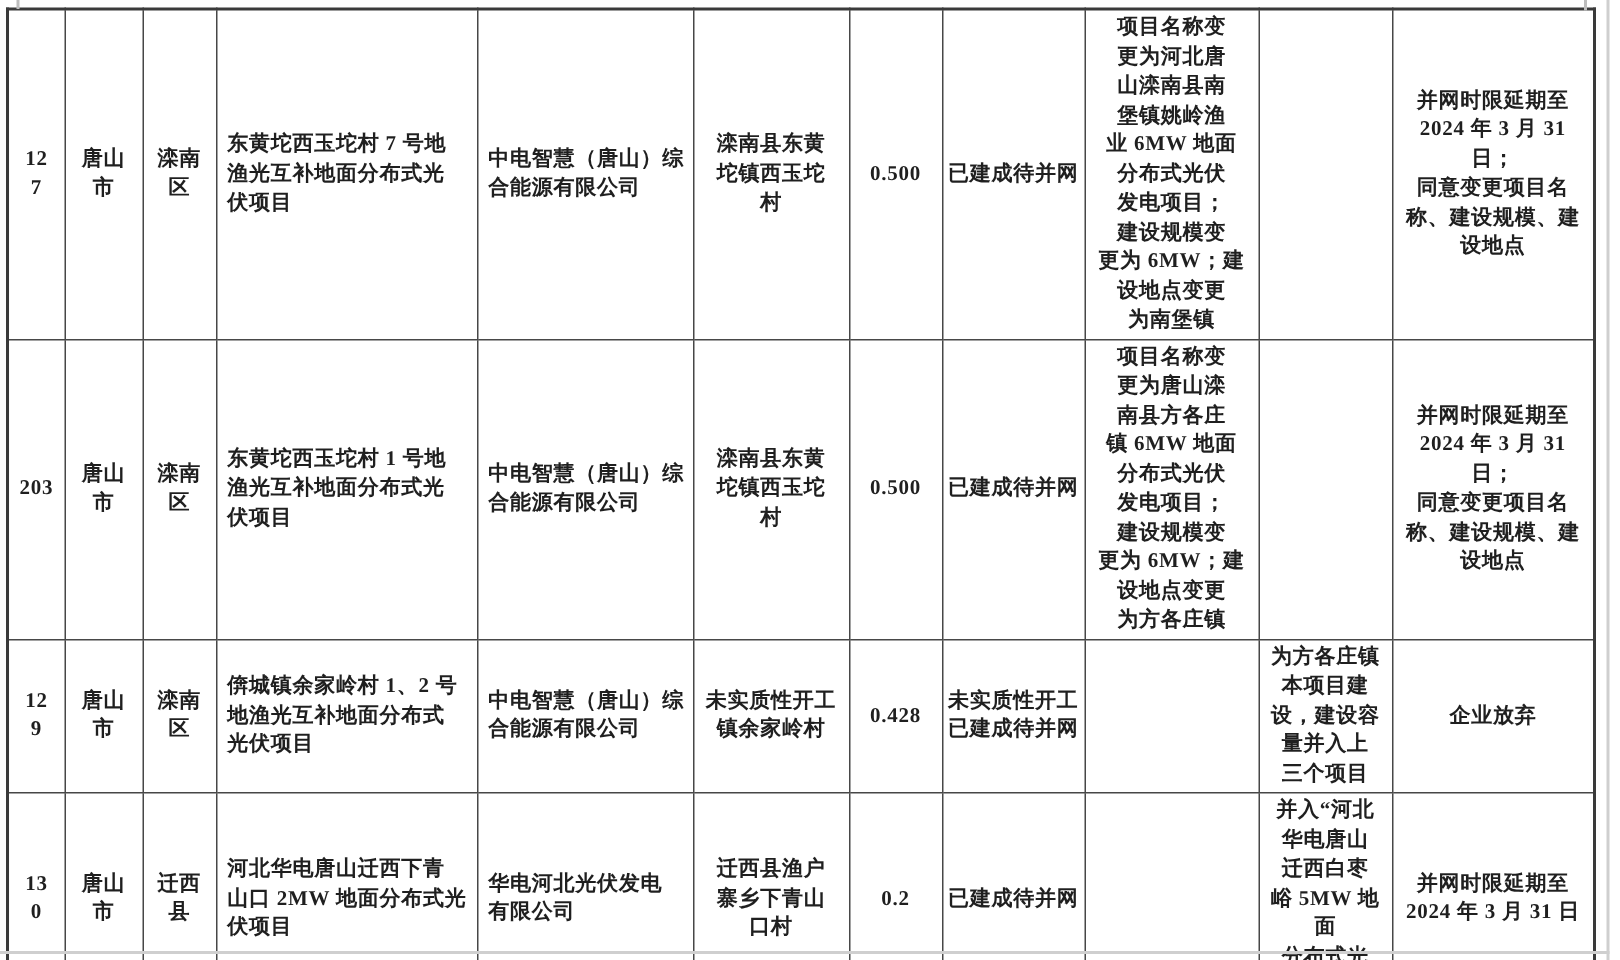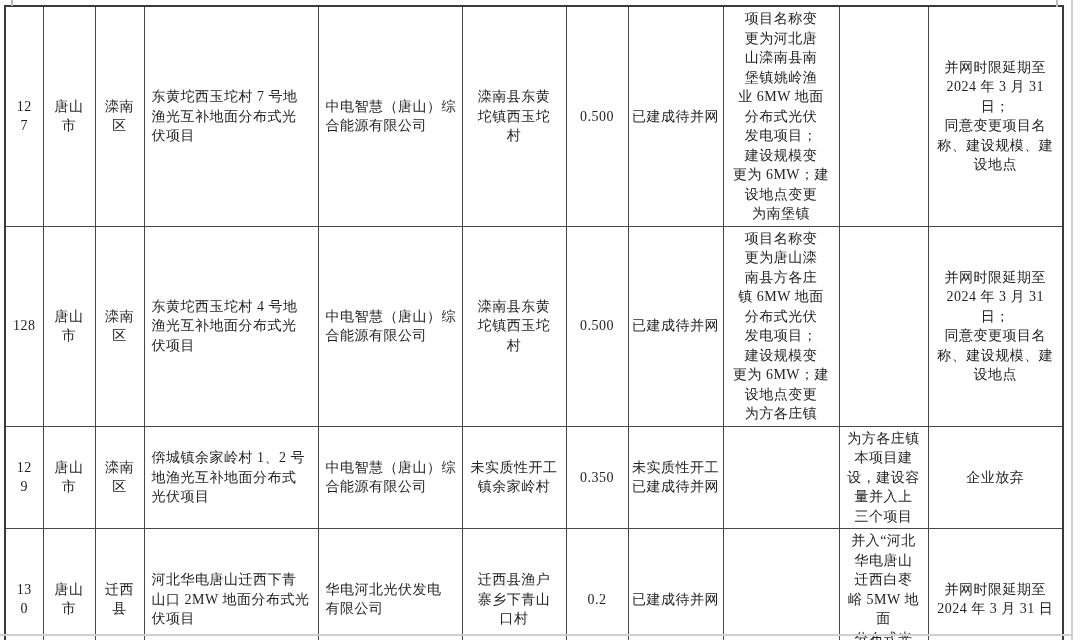--- a/index.html
+++ b/index.html
@@ -51,20 +51,21 @@
     border: 1px solid #474747;
     vertical-align: middle;
     text-align: center;
     font-size: 14px;
     line-height: 19.5px;
     letter-spacing: 0.5px;
     white-space: pre-line;
     padding: 2px 3px;
     overflow: hidden;
     word-break: break-all;
+    font-weight: bold;
   }
   table.doc-table td.ta-left {
     text-align: left;
     padding-left: 7px;
     padding-right: 4px;
   }
   tr.row-127 { height: 216px; }
   tr.row-128 { height: 197px; }
   tr.row-129 { height: 94px;  }
   tr.row-130 { height: 116px; }
@@ -120,26 +121,26 @@
 为南堡镇</td>
       <td></td>
       <td>并网时限延期至
 2024 年 3 月 31 日；
 同意变更项目名
 称、建设规模、建
 设地点</td>
     </tr>
 
     <tr class="row-128">
-      <td>128</td>
+      <td>203</td>
       <td>唐山
 市</td>
       <td>滦南
 区</td>
-      <td class="ta-left">东黄坨西玉坨村 4 号地
+      <td class="ta-left">东黄坨西玉坨村 1 号地
 渔光互补地面分布式光
 伏项目</td>
       <td class="ta-left">中电智慧（唐山）综
 合能源有限公司</td>
       <td>滦南县东黄
 坨镇西玉坨
 村</td>
       <td>0.500</td>
       <td>已建成待并网</td>
       <td>项目名称变
@@ -167,21 +168,21 @@
 市</td>
       <td>滦南
 区</td>
       <td class="ta-left">倴城镇余家岭村 1、2 号
 地渔光互补地面分布式
 光伏项目</td>
       <td class="ta-left">中电智慧（唐山）综
 合能源有限公司</td>
       <td>未实质性开工
 镇余家岭村</td>
-      <td>0.350</td>
+      <td>0.428</td>
       <td>未实质性开工
 已建成待并网</td>
       <td></td>
       <td>为方各庄镇
 本项目建
 设，建设容
 量并入上
 三个项目</td>
       <td>企业放弃</td>
     </tr>

